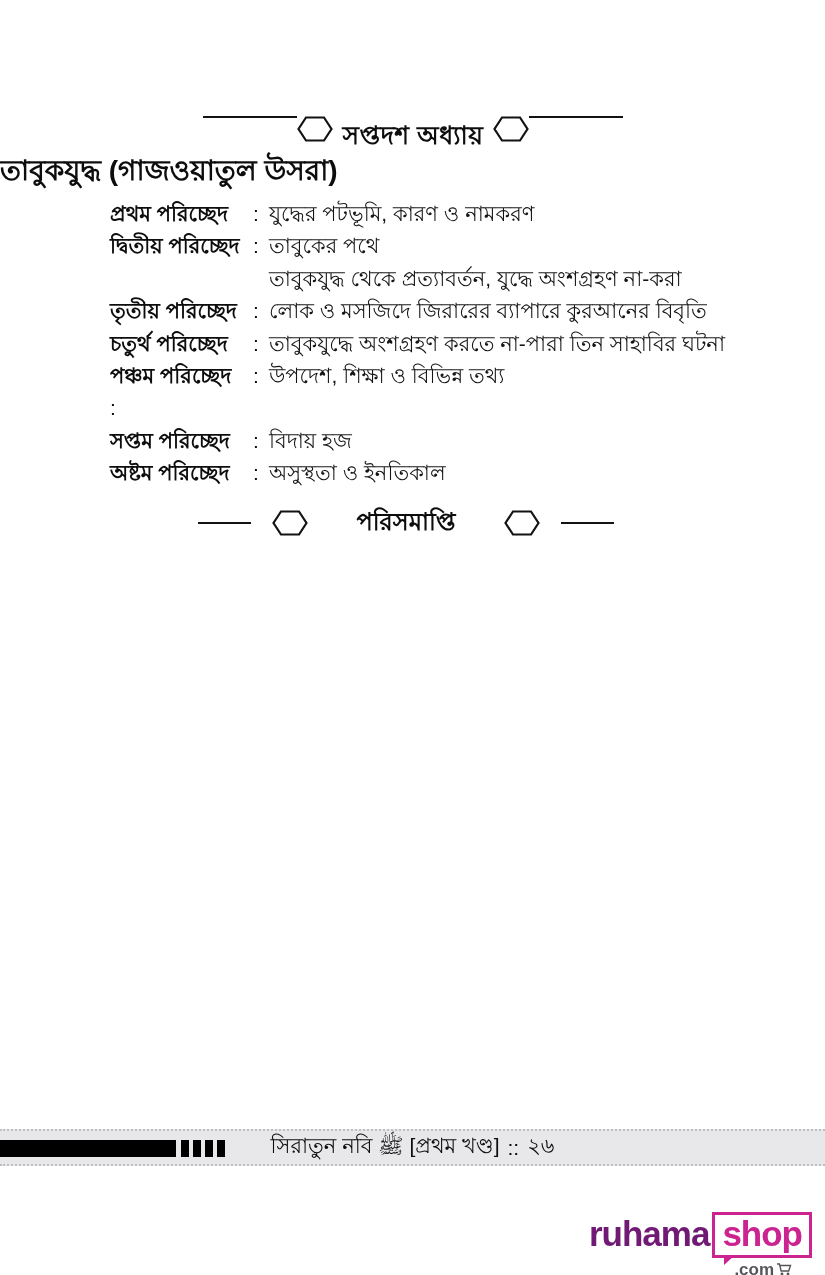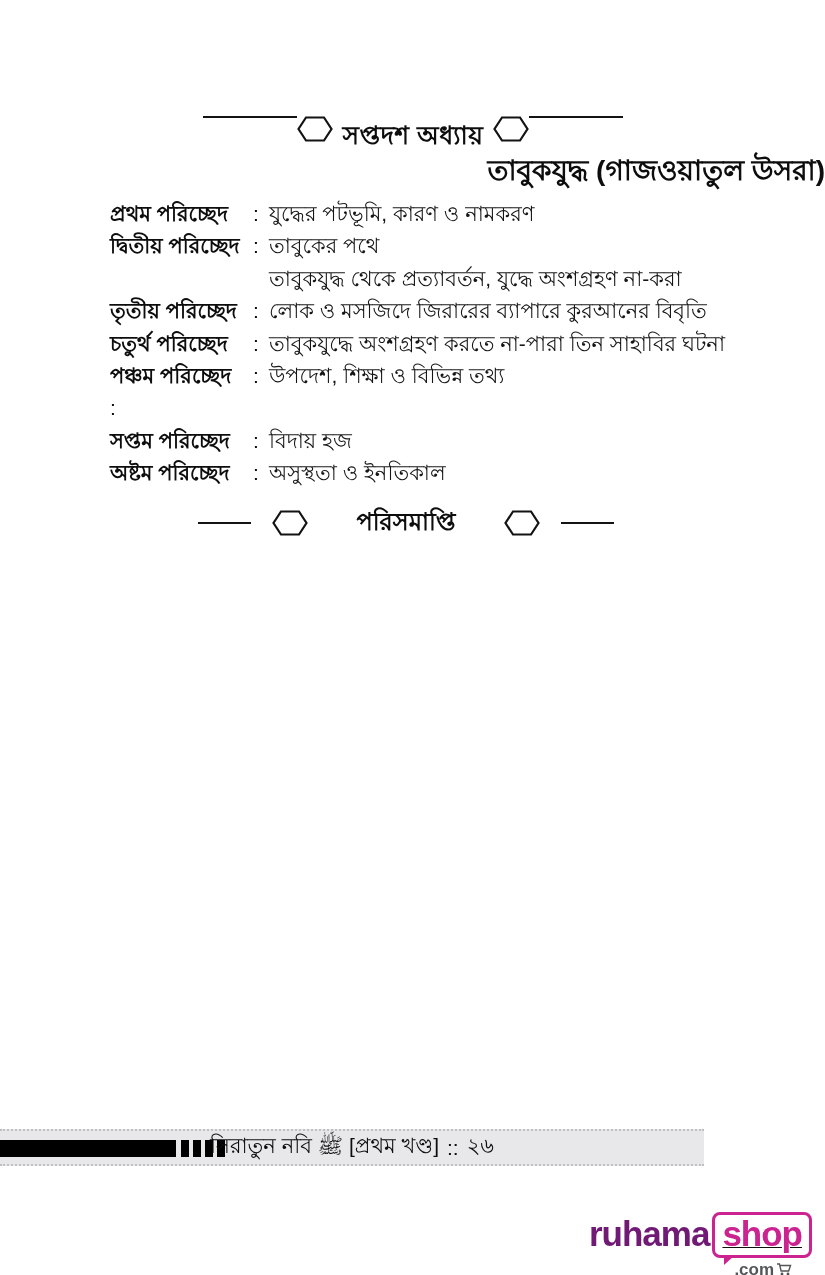--- a/index.html
+++ b/index.html
@@ -20,21 +20,21 @@
   }
   .rule-line { flex:1; height:2px; background:#131313; }
   .hexagon { flex:0 0 auto; display:block; }
   .chapter-heading {
     font-size:25px; font-weight:bold; white-space:nowrap;
     padding:0 10px; letter-spacing:0.5px; color:#0d0d0d;
   }
 
   .chapter-title {
     position:absolute; top:149px; left:0; width:100%;
-    text-align:right; font-size:28px; font-weight:bold; color:#0d0d0d;
+    text-align:left; font-size:28px; font-weight:bold; color:#0d0d0d;
   }
 
   
   .toc { position:absolute; top:198px; left:110px; width:640px; }
   .toc-row { display:flex; align-items:flex-end; font-size:21px; line-height:32.4px; }
   .toc-label { flex:0 0 143px; font-weight:bold; color:#0d0d0d; }
   .toc-colon { flex:0 0 16px; color:#0d0d0d; }
   .toc-desc { flex:1; white-space:pre-line; color:#151515; }
 
   
@@ -42,21 +42,21 @@
     position:absolute; top:503px; left:198px; width:416px;
     display:flex; align-items:center;gap:21px;
   }
   .end-label {
     font-size:24px; font-weight:bold; white-space:nowrap;
     padding:0 27px; color:#0d0d0d;
   }
 
   
   .footer-strip {
-    position:absolute; top:1129px; left:0; width:704px; height:37px;
+    position:absolute; top:1129px; left:0; width:825px; height:37px;
     background:#e8e8ea;
     border-top:2px dotted #bfbfc4;
     border-bottom:2px dotted #bfbfc4;
     padding-left:32px;
   }
   .footer-black-bar {
     position:absolute; left:0; top:9px; width:176px; height:17px; background:#000;
   }
   .footer-ticks { position:absolute; left:181px; top:9px; display:flex; gap:4px; }
   .tick { width:8px; height:17px; background:#000; }
@@ -70,22 +70,22 @@
   .logo {
     position:absolute; top:1212px; right:13px;
     display:flex; align-items:flex-start;
   }
   .logo-ruhama {
     font-size:35px; font-weight:bold; color:#701a75;
     line-height:44px; letter-spacing:-1px;
   }
   .logo-right { display:flex; flex-direction:column; margin-left:3px; }
   .logo-bubble {
-    position:relative; border:3px solid #cb2390; border-radius:8px;
-    padding:0 7px 2px 7px; background:#ffffff; align-self:flex-start;text-decoration:underline;
+    position:relative; border:3px solid #cb2390; border-radius:0;
+    padding:0 7px 2px 7px; background:#ffffff; align-self:flex-start;
   }
   .logo-shop {
     font-size:35px; font-weight:bold; color:#cb2390;
     line-height:38px; letter-spacing:-1px;
   }
   .logo-tail {
     position:absolute; left:9px; bottom:-10px; width:0; height:0;
     border-top:10px solid #cb2390; border-right:11px solid transparent;
   }
   .logo-domain-row {

